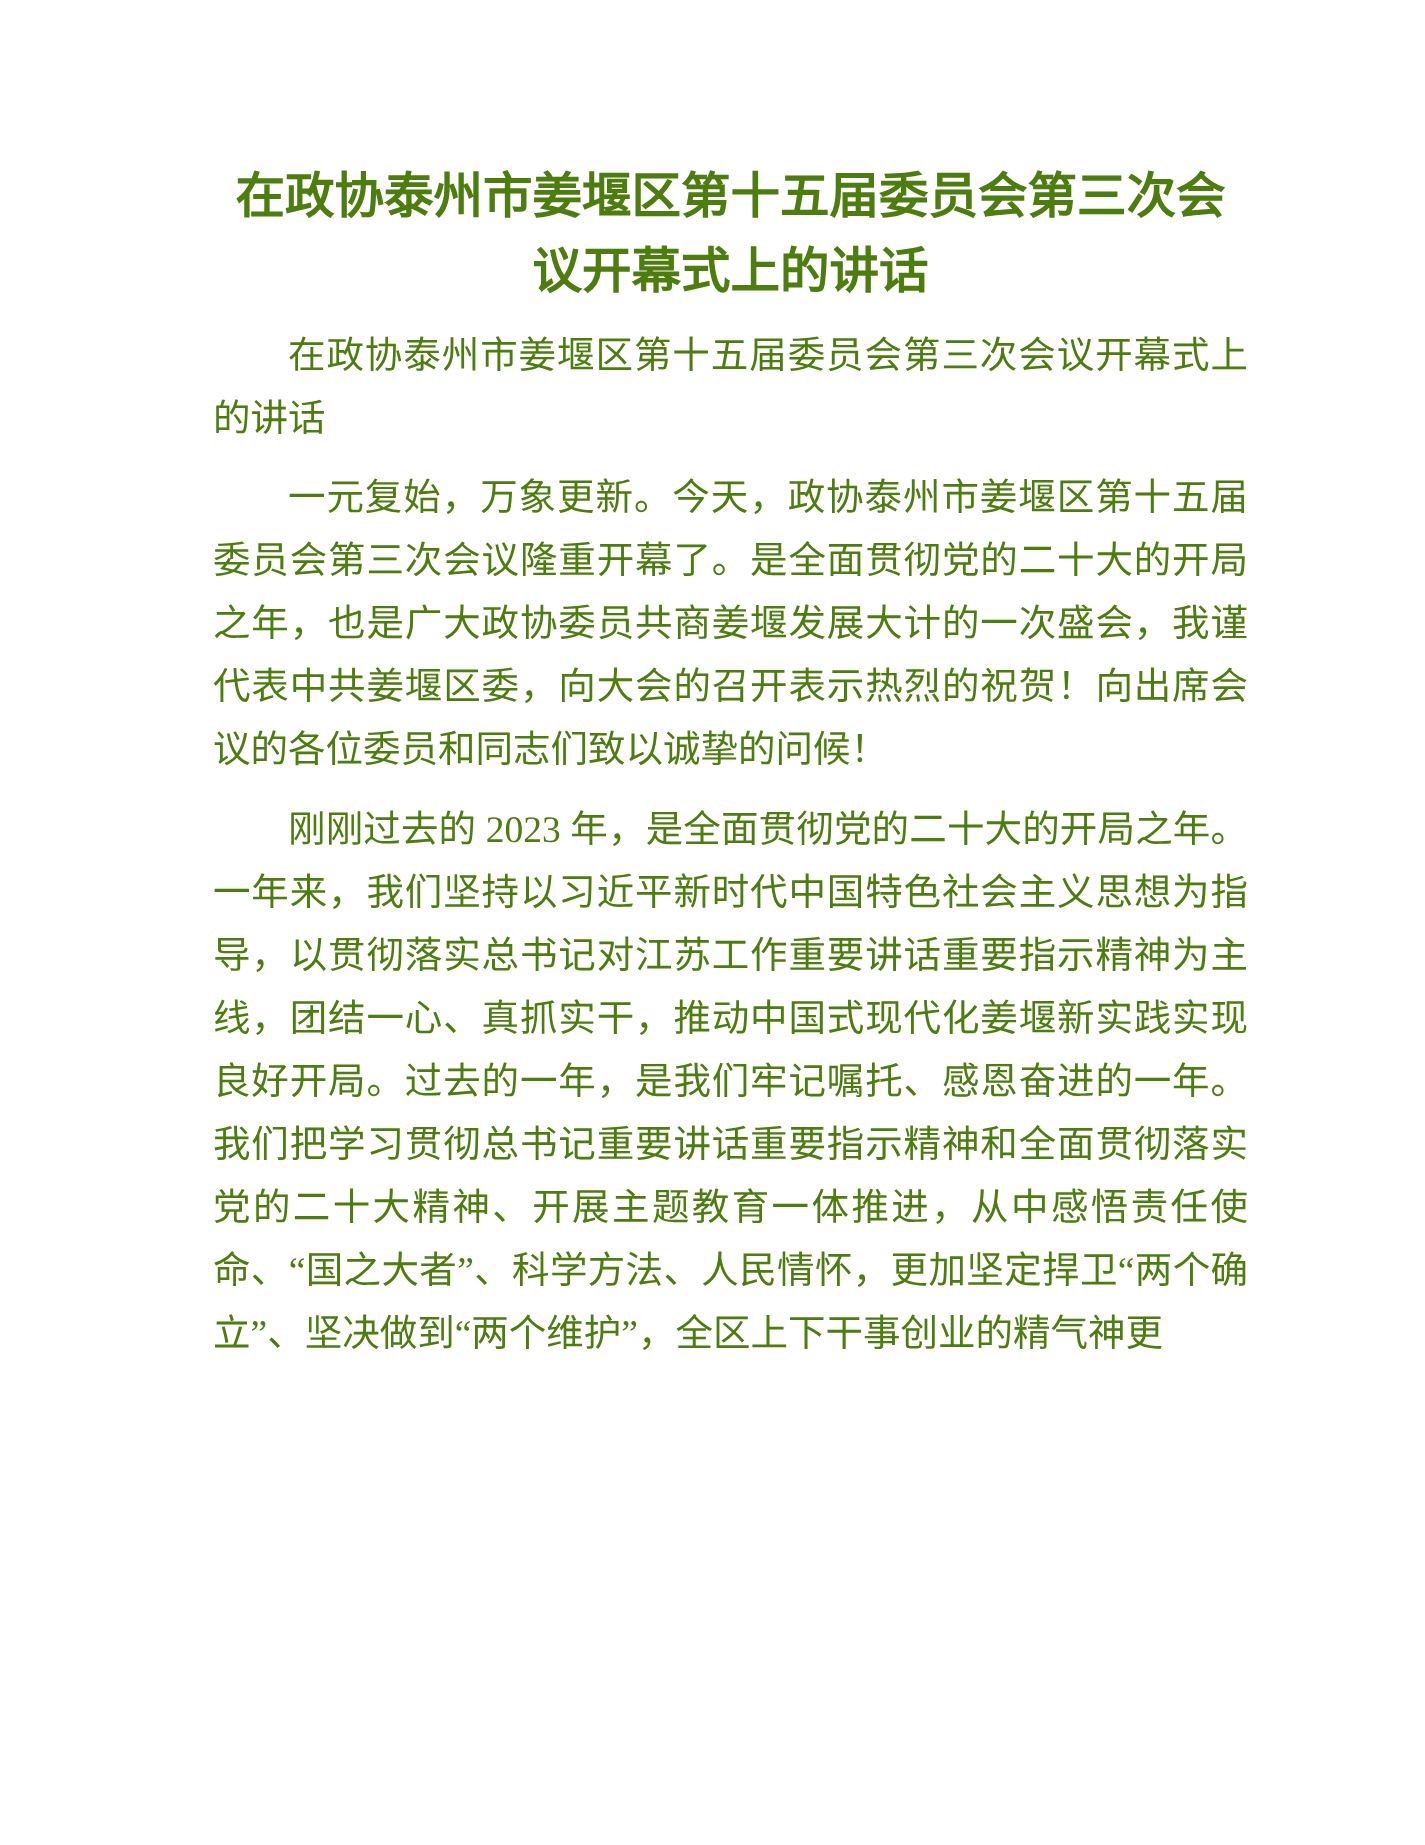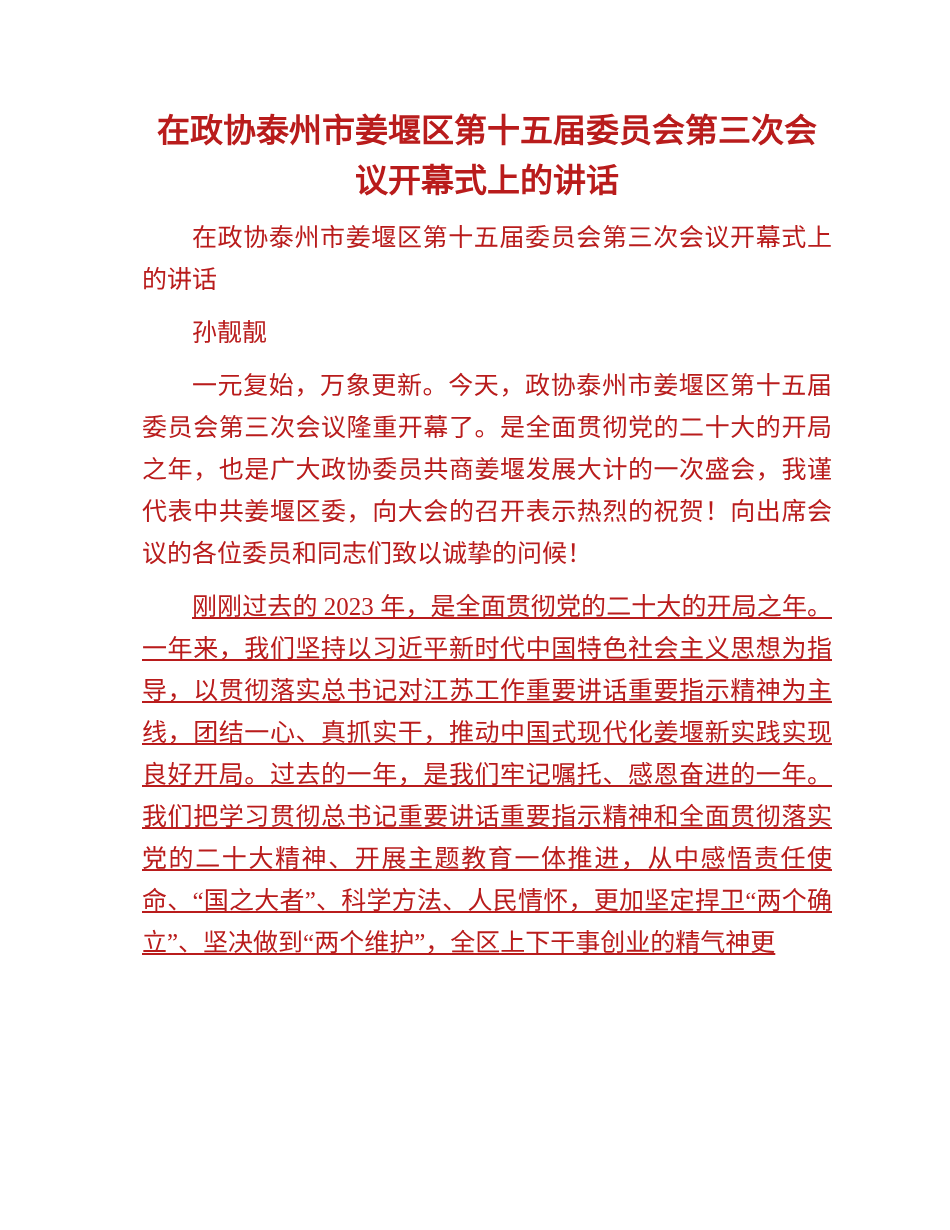--- a/index.html
+++ b/index.html
@@ -5,21 +5,21 @@
   html, body {
     margin: 0;
     padding: 0;
     background: #ffffff;
   }
   .page {
     position: relative;
     width: 950px;
     height: 1230px;
     background: #ffffff;
-    color: #b91c1c;
+    color: #4d7c0f;
     overflow: hidden;
     box-sizing: border-box;
     padding: 106px 118px 0 142px; 
     font-family: "Liberation Serif", "DejaVu Serif", serif;
   }
   .doc-title {
     margin: 0;
     font-family: "Liberation Sans", "DejaVu Sans", sans-serif;
     font-weight: 700;
     font-size: 33px;
@@ -31,31 +31,29 @@
     margin: 11px 0 0 0;
     font-size: 25px;
     line-height: 42px;
     text-align: justify;
     text-indent: 2em;
     word-break: normal;
     overflow-wrap: break-word;
   }
   .doc-p:last-child {
     margin-bottom: 0;
-    text-decoration: underline;
   }
 </style>
 </head>
 <body>
 
 <div class="page">
   <h1 class="doc-title">在政协泰州市姜堰区第十五届委员会第三次会议开幕式上的讲话</h1>
 
   <p class="doc-p">在政协泰州市姜堰区第十五届委员会第三次会议开幕式上的讲话</p>
 
 
-  <p class="doc-p">孙靓靓</p>
 
 
   <p class="doc-p">一元复始，万象更新。今天，政协泰州市姜堰区第十五届委员会第三次会议隆重开幕了。是全面贯彻党的二十大的开局之年，也是广大政协委员共商姜堰发展大计的一次盛会，我谨代表中共姜堰区委，向大会的召开表示热烈的祝贺！向出席会议的各位委员和同志们致以诚挚的问候！</p>
 
   <p class="doc-p">刚刚过去的 2023 年，是全面贯彻党的二十大的开局之年。一年来，我们坚持以习近平新时代中国特色社会主义思想为指导，以贯彻落实总书记对江苏工作重要讲话重要指示精神为主线，团结一心、真抓实干，推动中国式现代化姜堰新实践实现良好开局。过去的一年，是我们牢记嘱托、感恩奋进的一年。我们把学习贯彻总书记重要讲话重要指示精神和全面贯彻落实党的二十大精神、开展主题教育一体推进，从中感悟责任使命、“国之大者”、科学方法、人民情怀，更加坚定捍卫“两个确立”、坚决做到“两个维护”，全区上下干事创业的精气神更</p>
 </div>
 
 </body></html>

